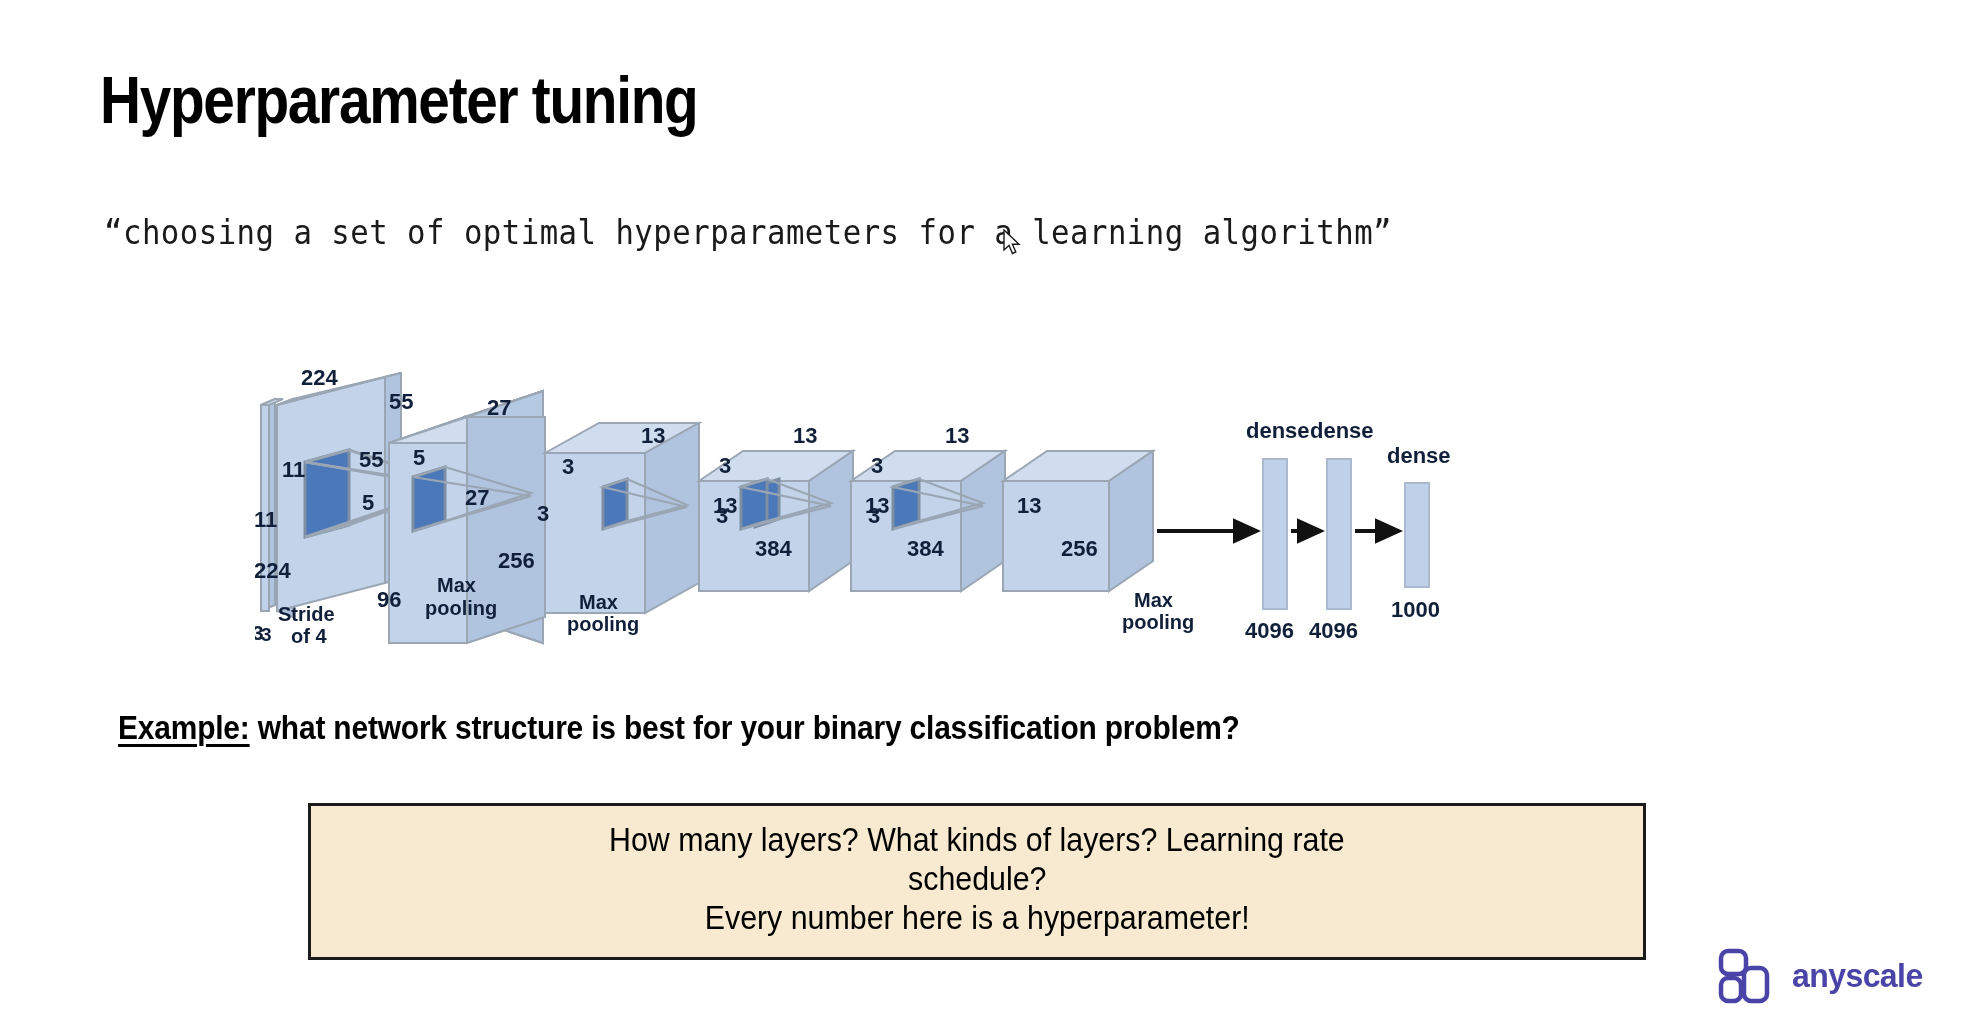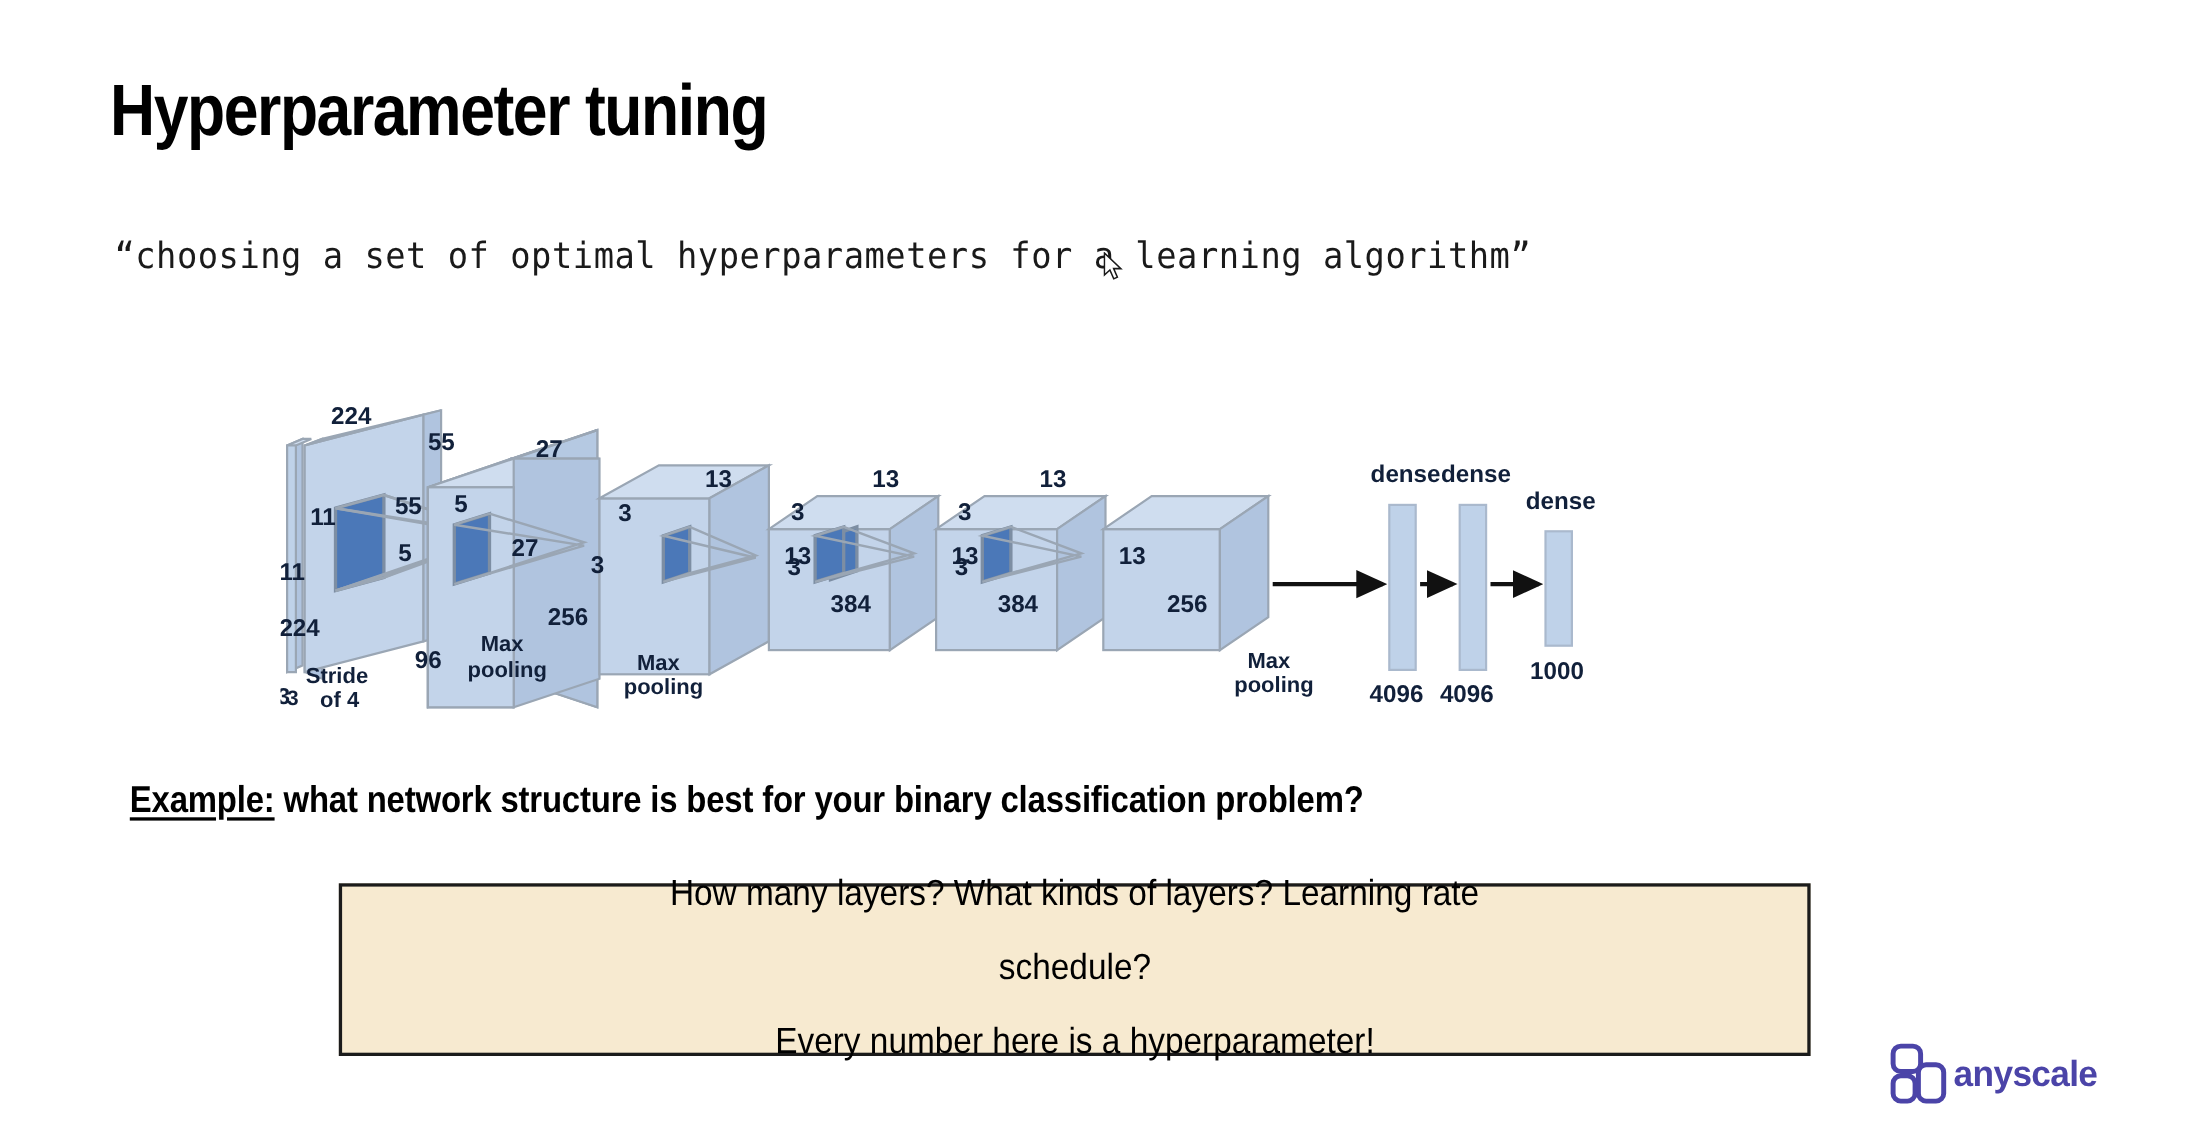--- a/index.html
+++ b/index.html
@@ -60,36 +60,35 @@
     position: absolute;
     left: 308px; top: 803px;
     width: 1338px; height: 157px;
     background: #F7EAD0;
     border: 3px solid #1b1b1b;
     display: flex;
     flex-direction: column;
     align-items: center;
     justify-content: center;
     padding: 6px 20px 10px;
-    gap: 28px;
   }
   #callout .cl {
     font-size: 33px;
     color: #000000;
     line-height: 1.18;
     text-align: center;
     transform: scaleX(0.92);
     white-space: nowrap;
   }
 
   
   #logo {
     position: absolute;
     left: 1718px; top: 948px;
-    display: flex; align-items: center; gap: 4px;
+    display: flex; align-items: center; gap: 20px;
   }
   #logo-mark { width: 52px; height: 56px; display:block; }
   #logo-text {
     font-size: 33px; font-weight: 700;
     color: #4B44A8; letter-spacing: -0.6px;
     transform: scaleX(0.97);
   }
 
   
   #nn {

